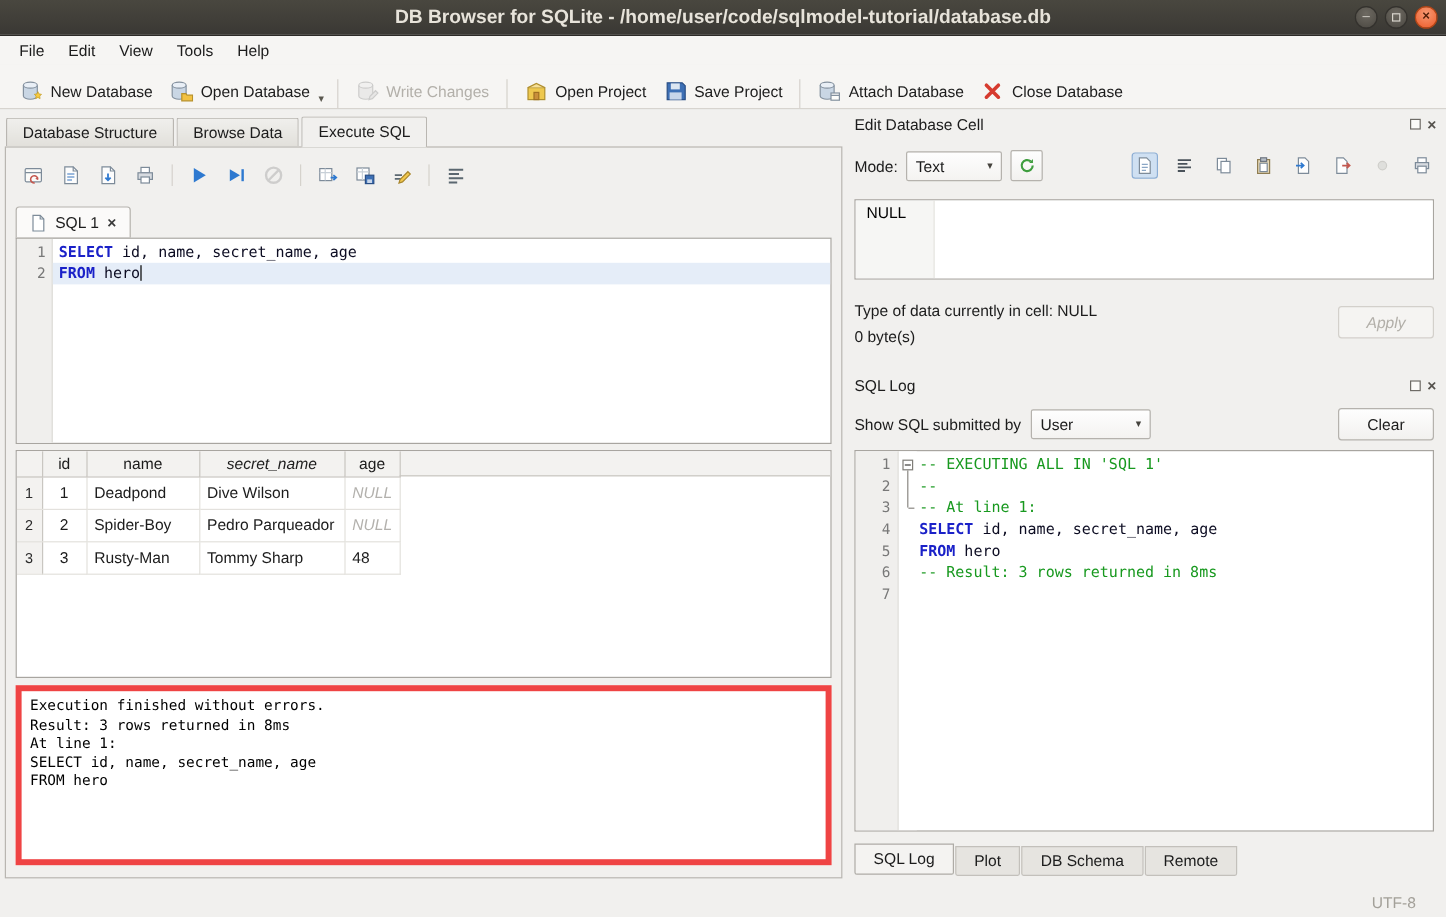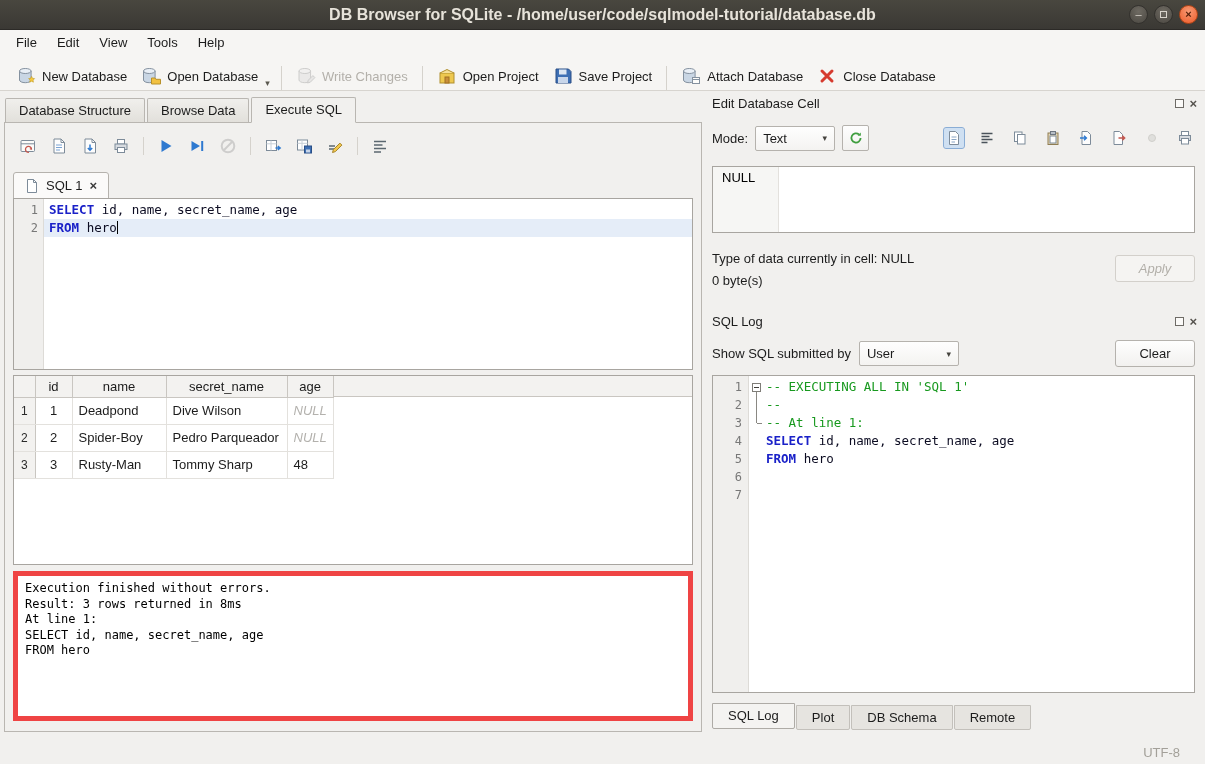--- a/index.html
+++ b/index.html
@@ -76,21 +76,21 @@
   
   .results{position:absolute;top:252px;left:8px;right:8px;height:190px;background:#fff;border:1px solid #a8a5a0;overflow:hidden;}
   .results-header-bg{position:absolute;left:0;top:0;right:0;height:21px;background:#f3f2f0;border-bottom:1px solid #c9c6c1;}
   .results table{border-collapse:collapse;position:relative;font-size:13px;}
   .results th{height:21px;font-weight:normal;background:#f3f2f0;border-right:1px solid #c9c6c1;border-bottom:1px solid #c9c6c1;text-align:center;padding:0 4px;}
   .results td{height:27px;border-right:1px solid #e3e1dd;border-bottom:1px solid #e3e1dd;padding:0 6px;background:#fff;}
   .results td.rowhdr{background:#f3f2f0;border-right:1px solid #c9c6c1;text-align:center;color:#2a2a2a;font-size:12px;padding:0 3px;}
   .results .w-corner{width:21px;}
   .results .w-id{width:37px;}
   .results .w-name{width:94px;}
-  .results .w-secret{width:121px;}
+  .results .w-secret{width:121px;font-style:italic;}
   .results .w-age{width:44px;}
   .results td.c-id{text-align:center;}
   .results td.null-val{color:#b3b1ad;font-style:italic;}
 
   
   .messages{position:absolute;top:448px;left:8px;right:8px;height:150px;background:#fff;border:5px solid #ef4444;
             font-family:"DejaVu Sans Mono",monospace;font-size:12px;line-height:15.5px;padding:5px 7px;color:#000;}
   .messages div{white-space:pre;}
 
   
@@ -557,20 +557,21 @@
           </span>
         <span class="fold-vline"></span>
         <span class="fold-tick"></span>
       </div>
       <div class="log-code">
         <div class="code-line"><span class="cmt">-- EXECUTING ALL IN 'SQL 1'</span></div>
         <div class="code-line"><span class="cmt">--</span></div>
         <div class="code-line"><span class="cmt">-- At line 1:</span></div>
         <div class="code-line"><span class="kw">SELECT</span><span> id, name, secret_name, age</span></div>
         <div class="code-line"><span class="kw">FROM</span><span> hero</span></div>
+        <div class="code-line"><span class="cmt">-- Result: 3 rows returned in 8ms</span></div>
         <div class="code-line"><span class="cmt"></span></div>
       </div>
     </div>
 
     <div class="bottom-tabs">
       <div class="btab active">SQL Log</div>
       <div class="btab">Plot</div>
       <div class="btab">DB Schema</div>
       <div class="btab">Remote</div>
     </div>

